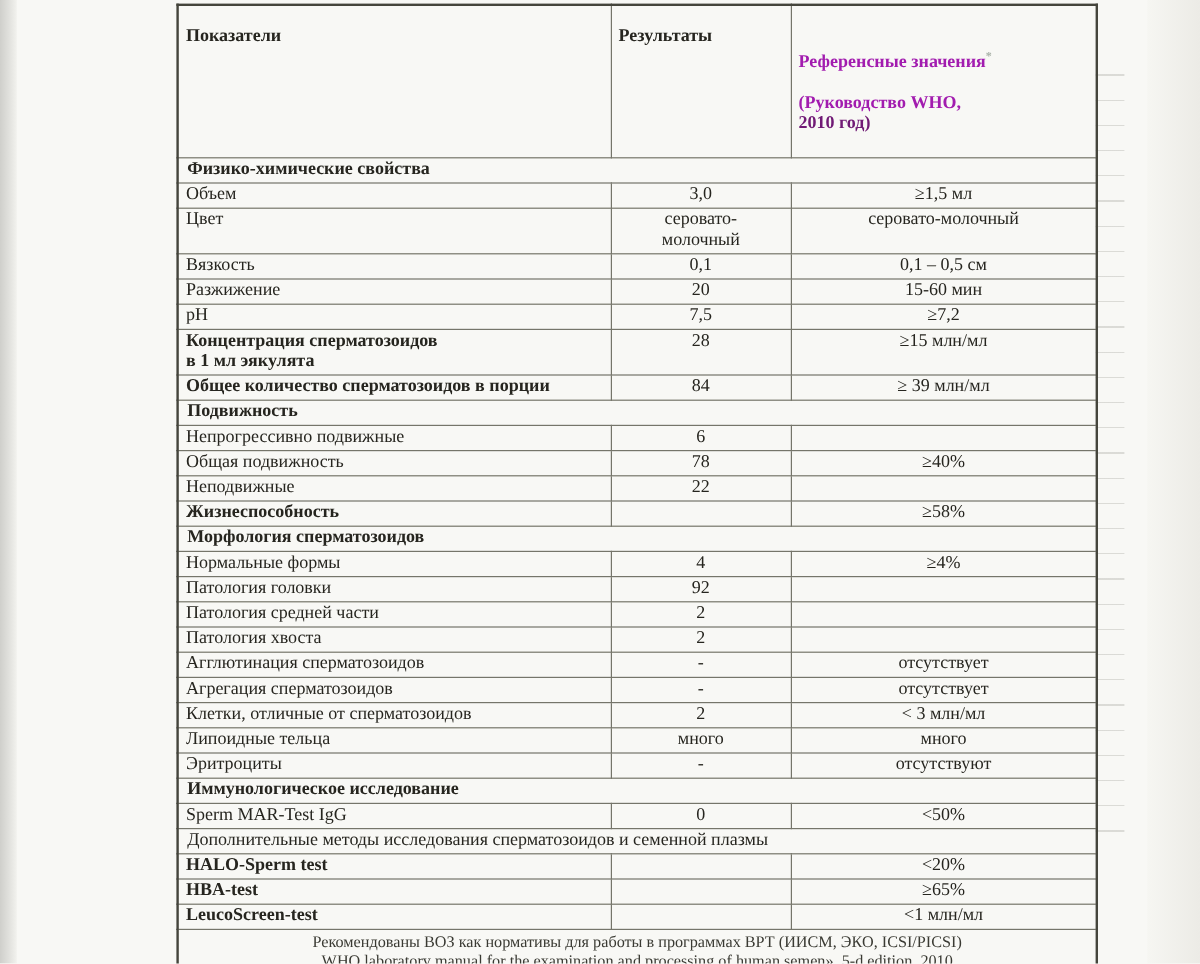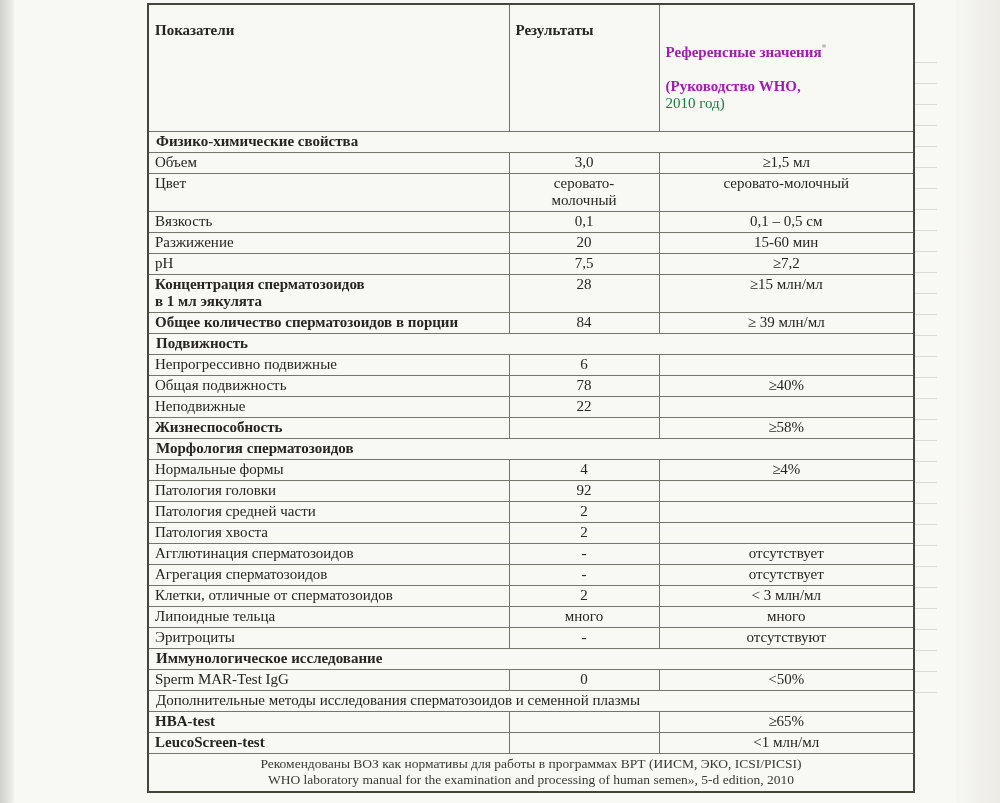--- a/index.html
+++ b/index.html
@@ -45,21 +45,21 @@
   .b{font-weight:bold;}
   tr.section td{font-weight:bold;padding-left:7px;}
   tr.spanrow td{padding-left:7px;}
   tr.footnote td{
     text-align:center;font-size:13.5px;line-height:16px;
     color:#3a3a33;padding:2px 10px 3px 10px;
   }
   .header-row td{font-weight:bold;vertical-align:top;padding-top:17px;}
   .hdr3-line{display:block;}
   .tint{color:#a21caf;}
-  .faded{color:#15803d;font-weight:normal;margin-top:28px;}
+  .faded{color:#701a75;font-weight:bold;margin-top:28px;}
   sup.mark{color:#a9b2a8;font-size:10px;}
 </style>
 </head>
 <body>
 
 <div class="scan-left-strip"></div>
 <div class="scan-right-band"></div>
 <div class="bleed-lines"></div>
 
 <div class="doc">
@@ -197,20 +197,25 @@
         </tr>
         <tr>
           <td class="name">Sperm MAR-Test IgG</td>
           <td class="val">0</td>
           <td class="ref">&lt;50%</td>
         </tr>
         <tr class="spanrow">
           <td colspan="3">Дополнительные методы исследования сперматозоидов и семенной плазмы</td>
         </tr>
         <tr>
+          <td class="name b">HALO-Sperm  test</td>
+          <td class="val"></td>
+          <td class="ref">&lt;20%</td>
+        </tr>
+        <tr>
           <td class="name b">HBA-test</td>
           <td class="val"></td>
           <td class="ref fade-val">≥65%</td>
         </tr>
         <tr>
           <td class="name b">LeucoScreen-test</td>
           <td class="val"></td>
           <td class="ref fade-val">&lt;1 млн/мл</td>
         </tr>
         <tr class="footnote">

